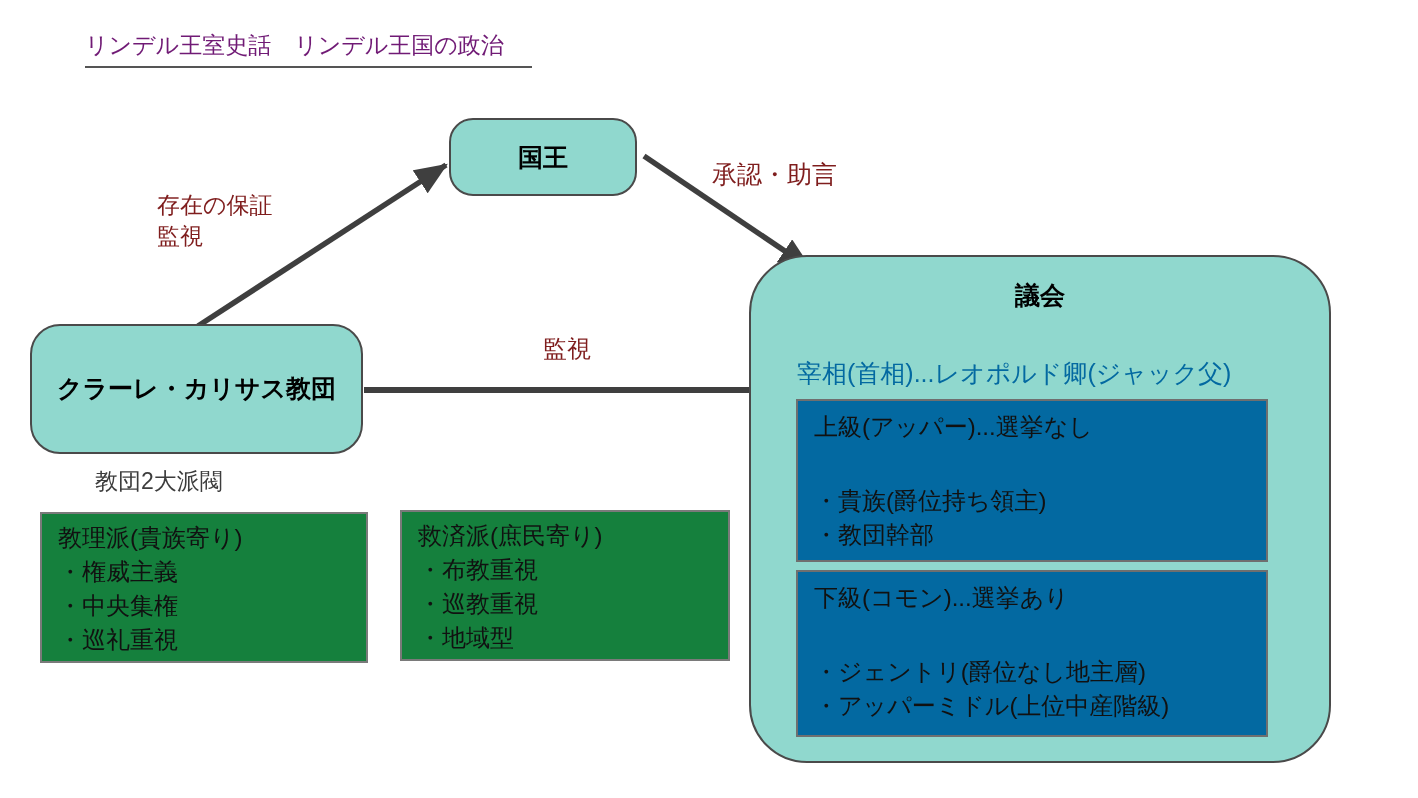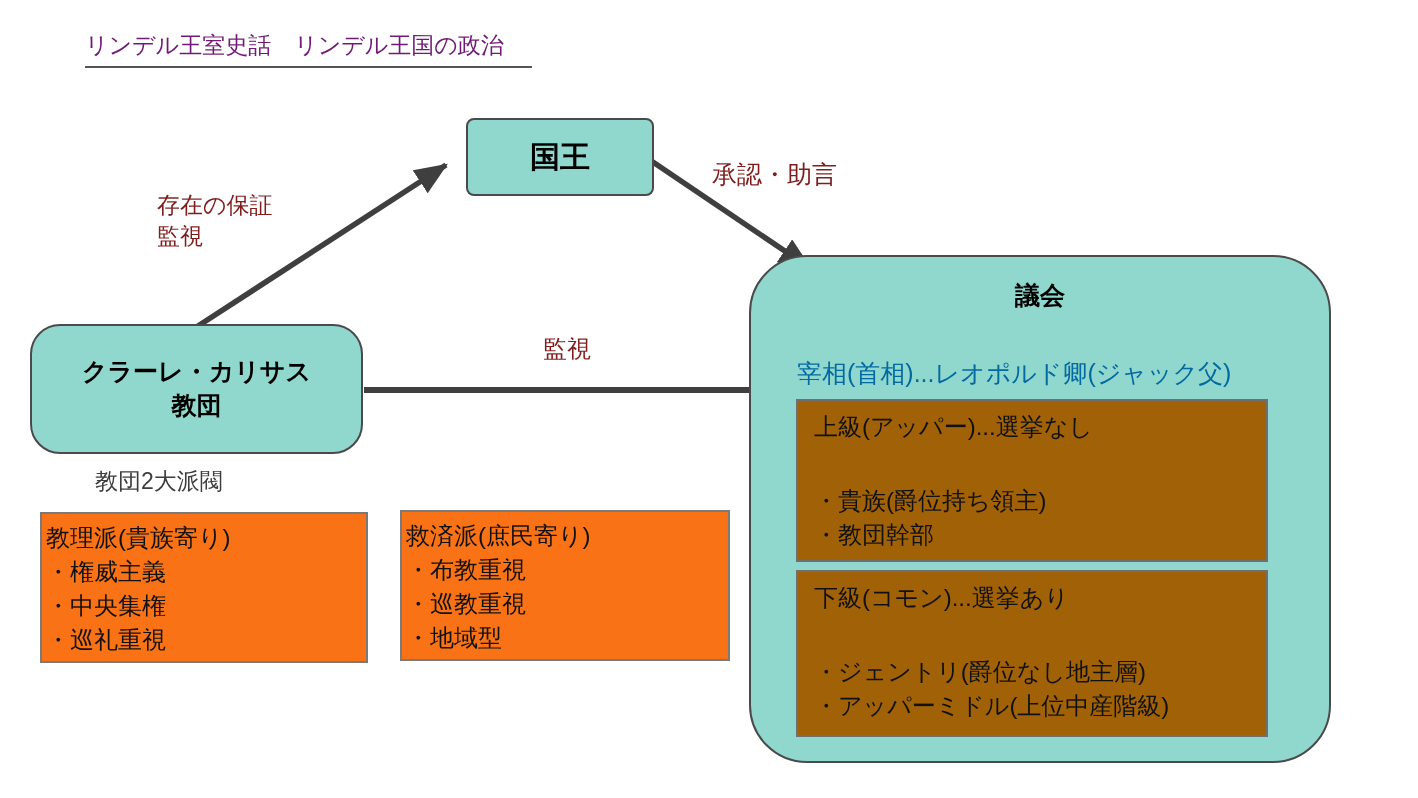--- a/index.html
+++ b/index.html
@@ -36,31 +36,31 @@
   
   .node {
     position: absolute;
     background: #90d8ce;
     border: 2px solid #4a4a4a;
     box-sizing: border-box;
     z-index: 2;
     color: #000000;
   }
   .node-king {
-    left: 466px; top: 118px;
+    left: 449px; top: 118px;
     width: 188px; height: 78px;
-    border-radius: 8px;
+    border-radius: 24px;
     display: flex; align-items: center; justify-content: center;
-    font-size: 30px; font-weight: bold;
+    font-size: 25px; font-weight: bold;
   }
   .node-order {
     left: 30px; top: 324px;
     width: 333px; height: 130px;
     border-radius: 30px;
-    display: flex; flex-direction: column; align-items: center; justify-content: center;
+    display: flex; flex-direction: row; align-items: center; justify-content: center;
     font-size: 25px; font-weight: bold;
     line-height: 1.35;
     text-align: center;
   }
   .node-parliament {
     left: 749px; top: 255px;
     width: 582px; height: 508px;
     border-radius: 58px;
   }
   .parl-title {
@@ -76,45 +76,45 @@
     font-size: 25px;
     color: #0369a1;
     white-space: nowrap;
   }
 
   
   .house-box {
     position: absolute;
     left: 45px;
     width: 472px;
-    background: #a16207;
+    background: #0369a1;
     border: 2px solid #6f6f6f;
     box-sizing: border-box;
     padding: 10px 16px;
     font-size: 24px;
     color: #111111;
   }
   .house-upper { top: 142px; height: 163px; }
   .house-lower { top: 313px; height: 167px; }
   .house-heading { line-height: 32px; margin-bottom: 41px; }
   .house-item { line-height: 34px; }
 
   
   .factions-caption {
     position: absolute;
     left: 95px; top: 466px;
     font-size: 23px;
     color: #3d3d3d;
   }
   .faction-box {
     position: absolute;
-    background: #f97316;
+    background: #15803d;
     border: 2px solid #7a7a7a;
     box-sizing: border-box;
-    padding: 7px 4px;
+    padding: 7px 16px;
     font-size: 24px;
     color: #111111;
     z-index: 2;
   }
   .faction-doctrine { left: 40px;  top: 512px; width: 328px; height: 151px; }
   .faction-salvation { left: 400px; top: 510px; width: 330px; height: 151px; }
   .faction-line { line-height: 34px; }
 
   
   .edge-label {

